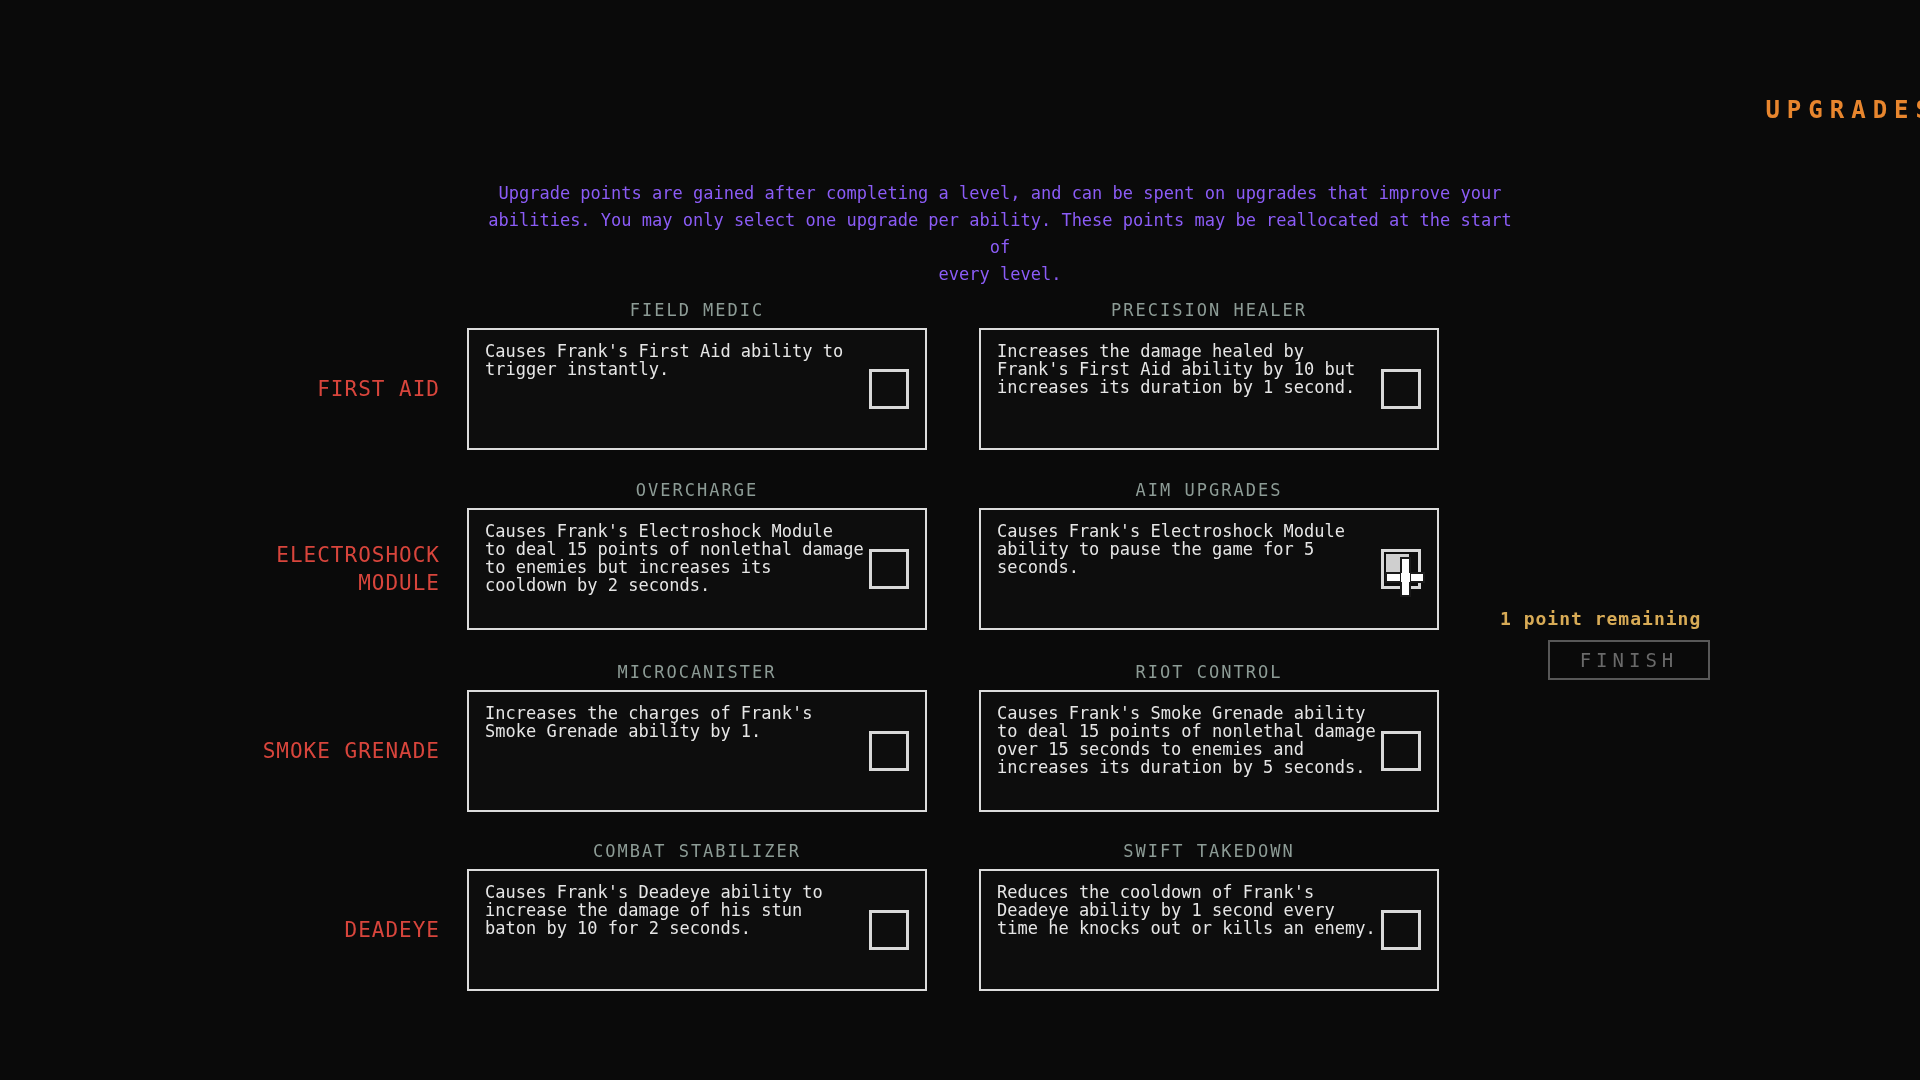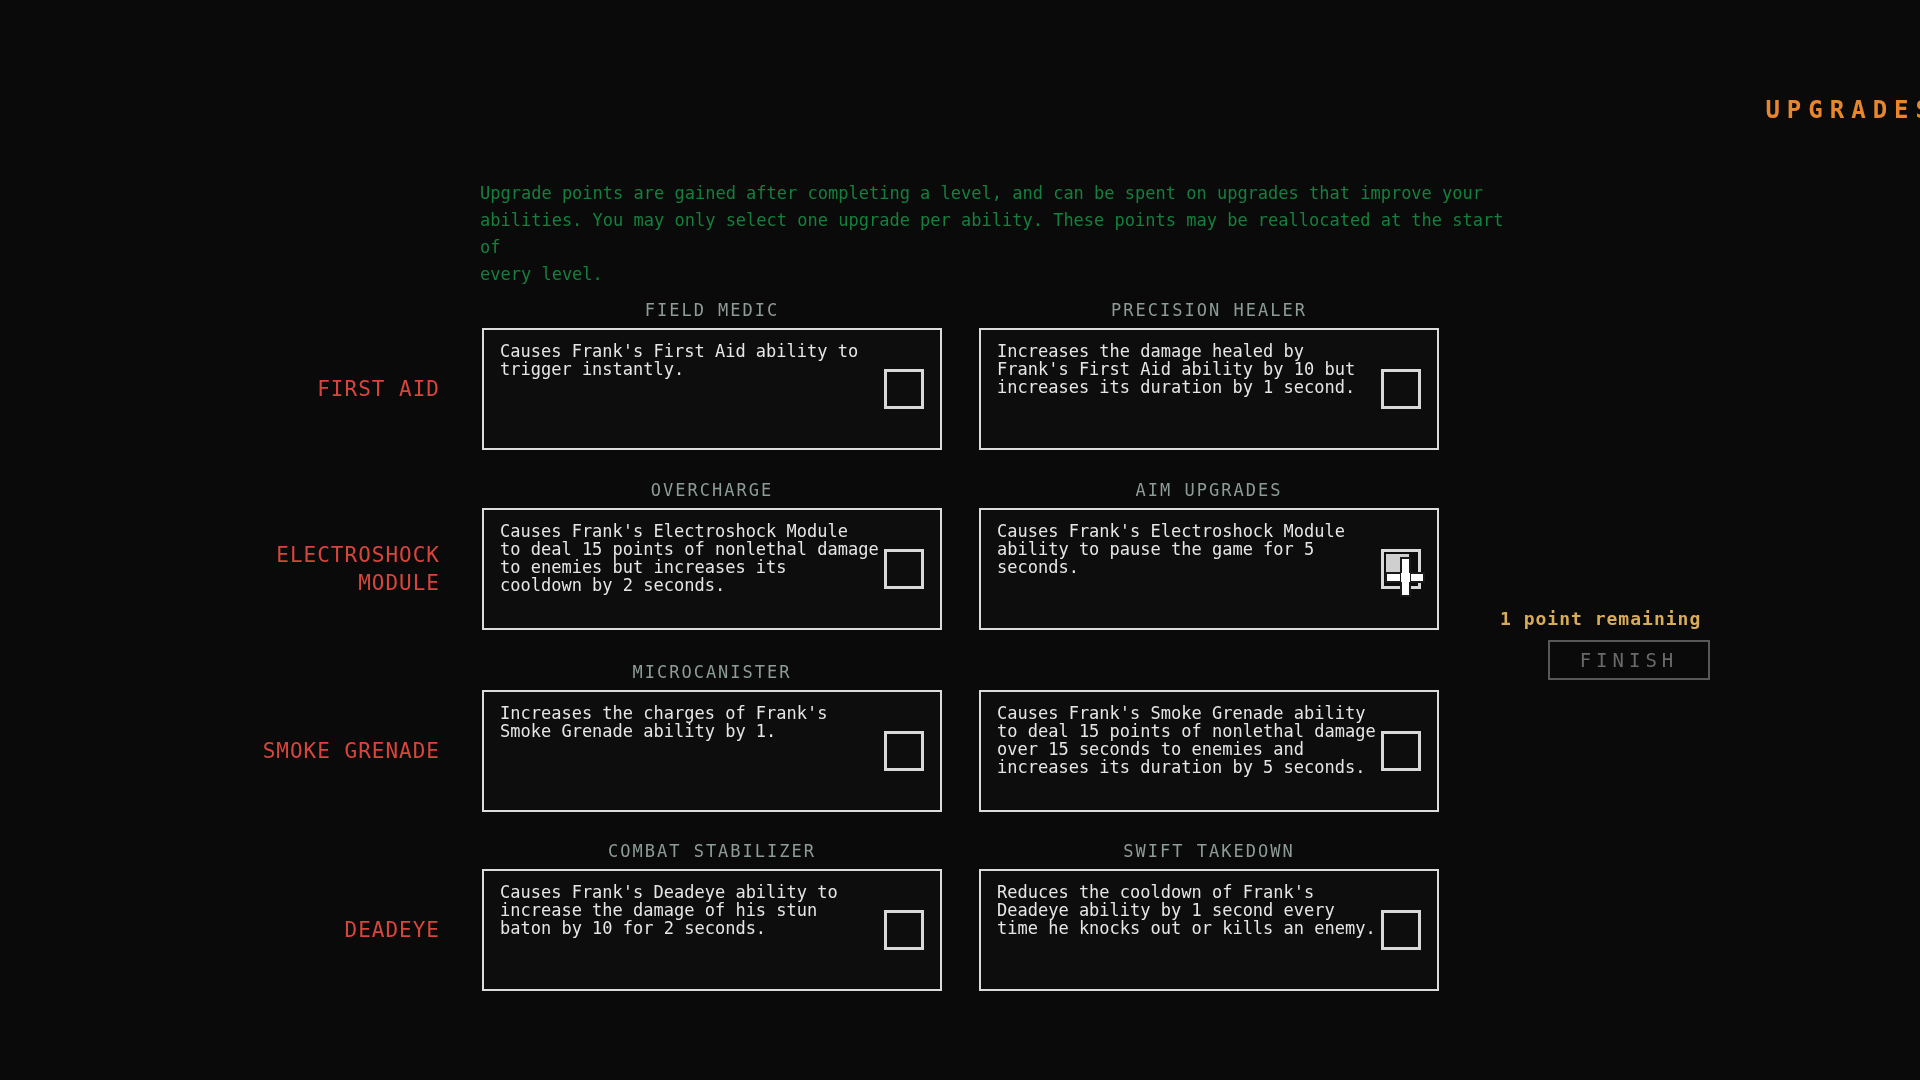--- a/index.html
+++ b/index.html
@@ -21,33 +21,34 @@
   }
   .screen{position:absolute;inset:0;background:var(--bg);}
 
   .page-title{
     position:absolute;top:96px;left:17px;width:1920px;
     text-align:right;color:var(--title-orange);
     font-size:24px;font-weight:bold;letter-spacing:7px;
   }
   .page-desc{
     position:absolute;left:480px;top:180px;width:1040px;
-    color:#15803d;font-size:17px;line-height:27px;
+    color:#8b5cf6;font-size:17px;line-height:27px;
     white-space:pre-line;
+    text-align:center;
   }
 
   .row{position:absolute;left:0;width:1920px;height:122px;}
   .ability-label{
     position:absolute;left:200px;top:0;width:240px;height:122px;
     display:flex;align-items:center;justify-content:flex-end;
     text-align:right;color:var(--ability-red);
     font-size:21px;font-weight:normal;line-height:28px;letter-spacing:1px;
   }
   .upgrade{position:absolute;top:0;width:460px;height:122px;}
-  .upgrade.col1{left:482px;}
+  .upgrade.col1{left:467px;}
   .upgrade.col2{left:979px;padding-left:48px;}
   .upgrade-title{
     position:absolute;top:-28px;left:0;width:100%;
     text-align:center;color:var(--card-header);
     font-size:17px;letter-spacing:2px;
   }
   .card{
     position:absolute;inset:0;
     border:2px solid var(--card-border);
     background:#0d0d0d;
@@ -154,20 +155,21 @@
     <div class="upgrade col1">
       <div class="upgrade-title">MICROCANISTER</div>
       <div class="card">
         <div class="card-desc">Increases the charges of Frank's
 Smoke Grenade ability by 1.</div>
         <div class="checkbox"></div>
       </div>
     </div>
 
     <div class="upgrade col2">
+      <div class="upgrade-title">RIOT CONTROL</div>
       <div class="card">
         <div class="card-desc">Causes Frank's Smoke Grenade ability
 to deal 15 points of nonlethal damage
 over 15 seconds to enemies and
 increases its duration by 5 seconds.</div>
         <div class="checkbox"></div>
       </div>
     </div>
   </div>
 

